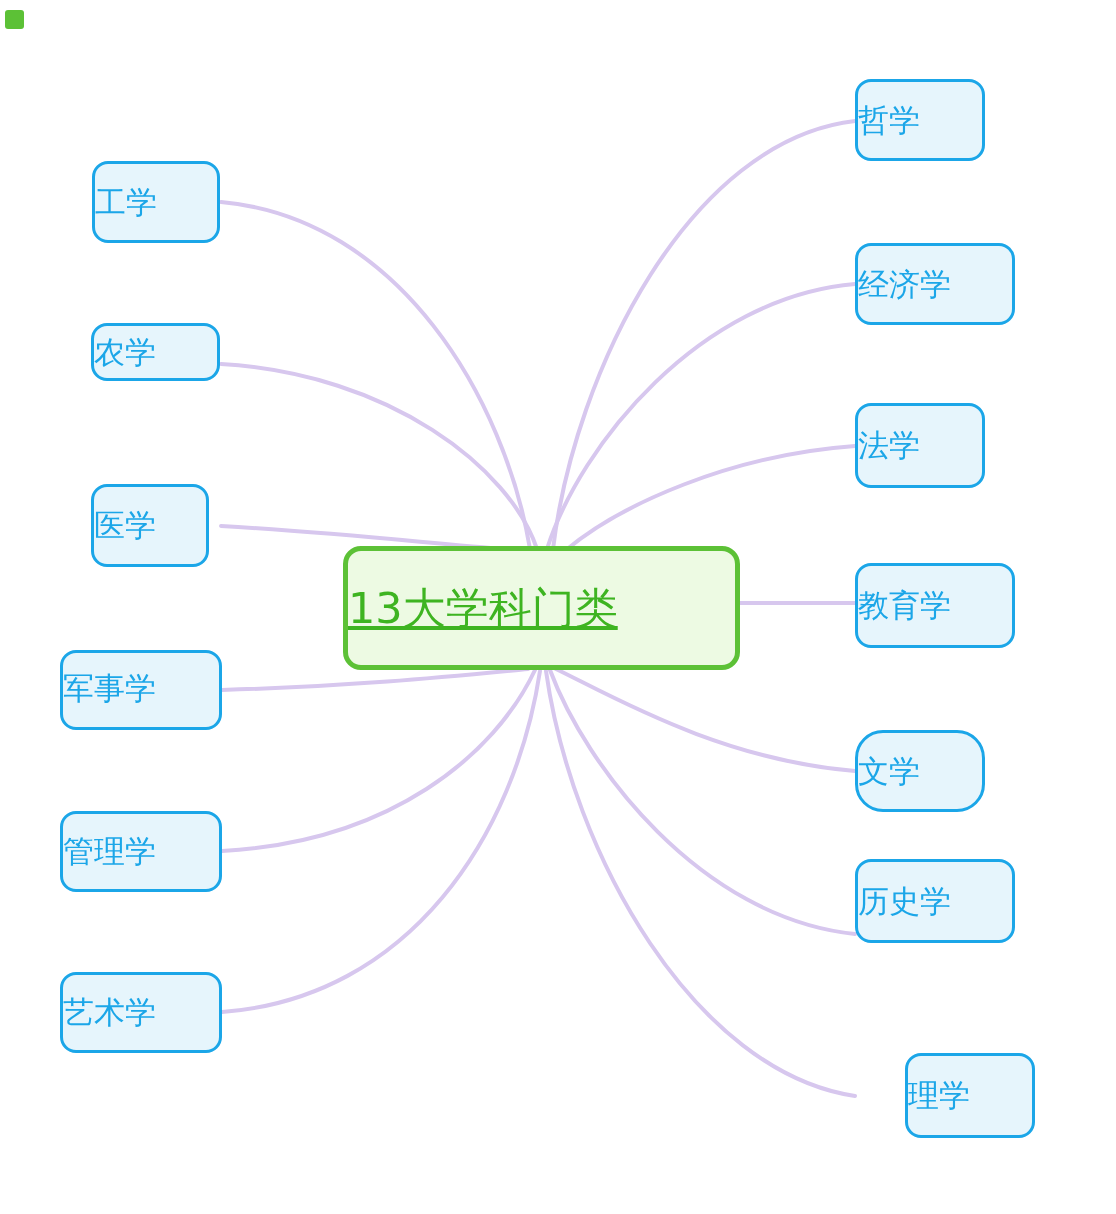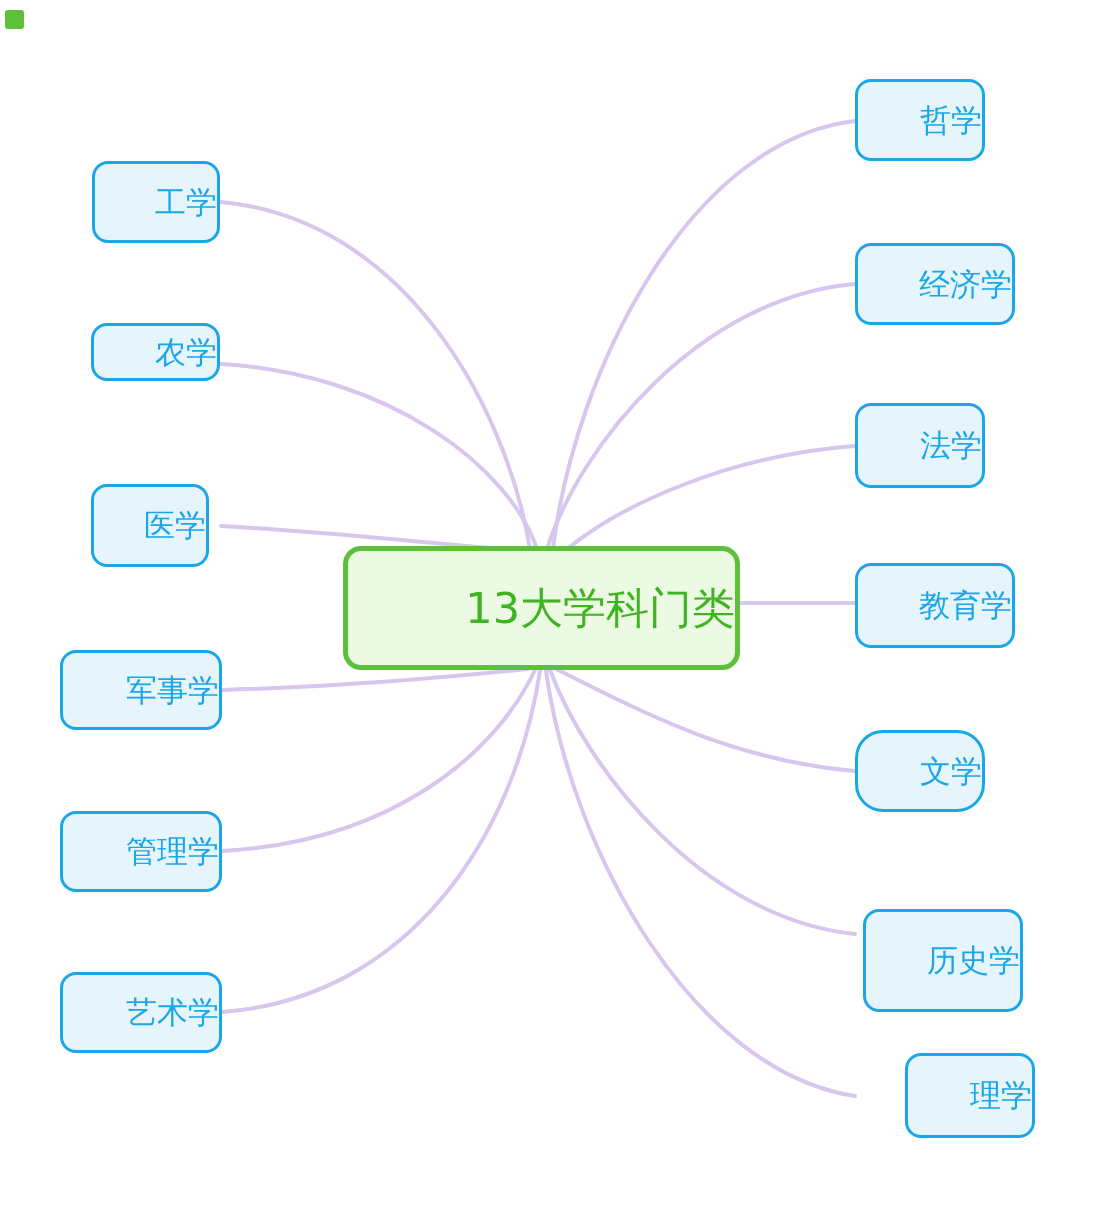--- a/index.html
+++ b/index.html
@@ -30,21 +30,21 @@
     left: 0; top: 0;
     width: 100%;
     height: 100%;
     z-index: 2;
   }
   .node {
     position: absolute;
     box-sizing: border-box;
     display: flex;
     align-items: center;
-    justify-content: flex-end;
+    justify-content: flex-start;
     text-align: center;
     cursor: default;
     white-space: nowrap;
   }
   .branch-node {
     border: 3px solid #1ba6e8;
     background: #e6f5fc;
     color: #1ba6e8;
     border-radius: 16px;
     font-size: 31px;
@@ -93,33 +93,33 @@
       <path d="M855,121 C690,140 575,370 553,549" class="edge-path"></path>
       <path d="M855,284 C700,297 580,445 547,549" class="edge-path"></path>
       <path d="M855,446 C730,455 620,505 566,550" class="edge-path"></path>
       <path d="M855,603 C815,603 778,603 740,603" class="edge-path"></path>
       <path d="M855,771 C720,760 610,695 556,669" class="edge-path"></path>
       <path d="M855,934 C700,918 585,765 550,670" class="edge-path"></path>
       <path d="M855,1096 C695,1072 572,855 546,671" class="edge-path"></path>
     </svg>
 
   <div id="nodes-layer">
-    <div class="node center-node" style="left: 343px; top: 546px; width: 397px; height: 124px;">
+    <div class="node center-node" style="left: 343px; top: 546px; width: 397px; height: 124px; text-decoration: underline;">
       <span>13大学科门类</span>
     </div>
   <div class="node branch-node" style="left: 92px; top: 161px; width: 128px; height: 82px;">
         <span>工学</span>
       </div>
       <div class="node branch-node" style="left: 91px; top: 323px; width: 129px; height: 58px;">
         <span>农学</span>
       </div>
       <div class="node branch-node" style="left: 91px; top: 484px; width: 118px; height: 83px;">
         <span>医学</span>
       </div>
-      <div class="node branch-node" style="left: 60px; top: 650px; width: 162px; height: 80px;">
+      <div class="node branch-node" style="left: 60px; top: 650px; width: 162px; height: 80px; font-family: Liberation Mono, monospace;">
         <span>军事学</span>
       </div>
       <div class="node branch-node" style="left: 60px; top: 811px; width: 162px; height: 81px;">
         <span>管理学</span>
       </div>
       <div class="node branch-node" style="left: 60px; top: 972px; width: 162px; height: 81px;">
         <span>艺术学</span>
       </div>
       <div class="node branch-node" style="left: 855px; top: 79px; width: 130px; height: 82px;">
         <span>哲学</span>
@@ -129,21 +129,21 @@
       </div>
       <div class="node branch-node" style="left: 855px; top: 403px; width: 130px; height: 85px;">
         <span>法学</span>
       </div>
       <div class="node branch-node" style="left: 855px; top: 563px; width: 160px; height: 85px;">
         <span>教育学</span>
       </div>
       <div class="node branch-node" style="left: 855px; top: 730px; width: 130px; height: 82px; border-radius: 28px;">
         <span>文学</span>
       </div>
-      <div class="node branch-node" style="left: 855px; top: 909px; width: 160px; height: 103px; margin-left: 8px;">
+      <div class="node branch-node" style="left: 855px; top: 859px; width: 160px; height: 84px;">
         <span>历史学</span>
       </div>
       <div class="node branch-node" style="left: 905px; top: 1053px; width: 130px; height: 85px;">
         <span>理学</span>
       </div>
     </div>
 
 </div>
 
 </body></html>

